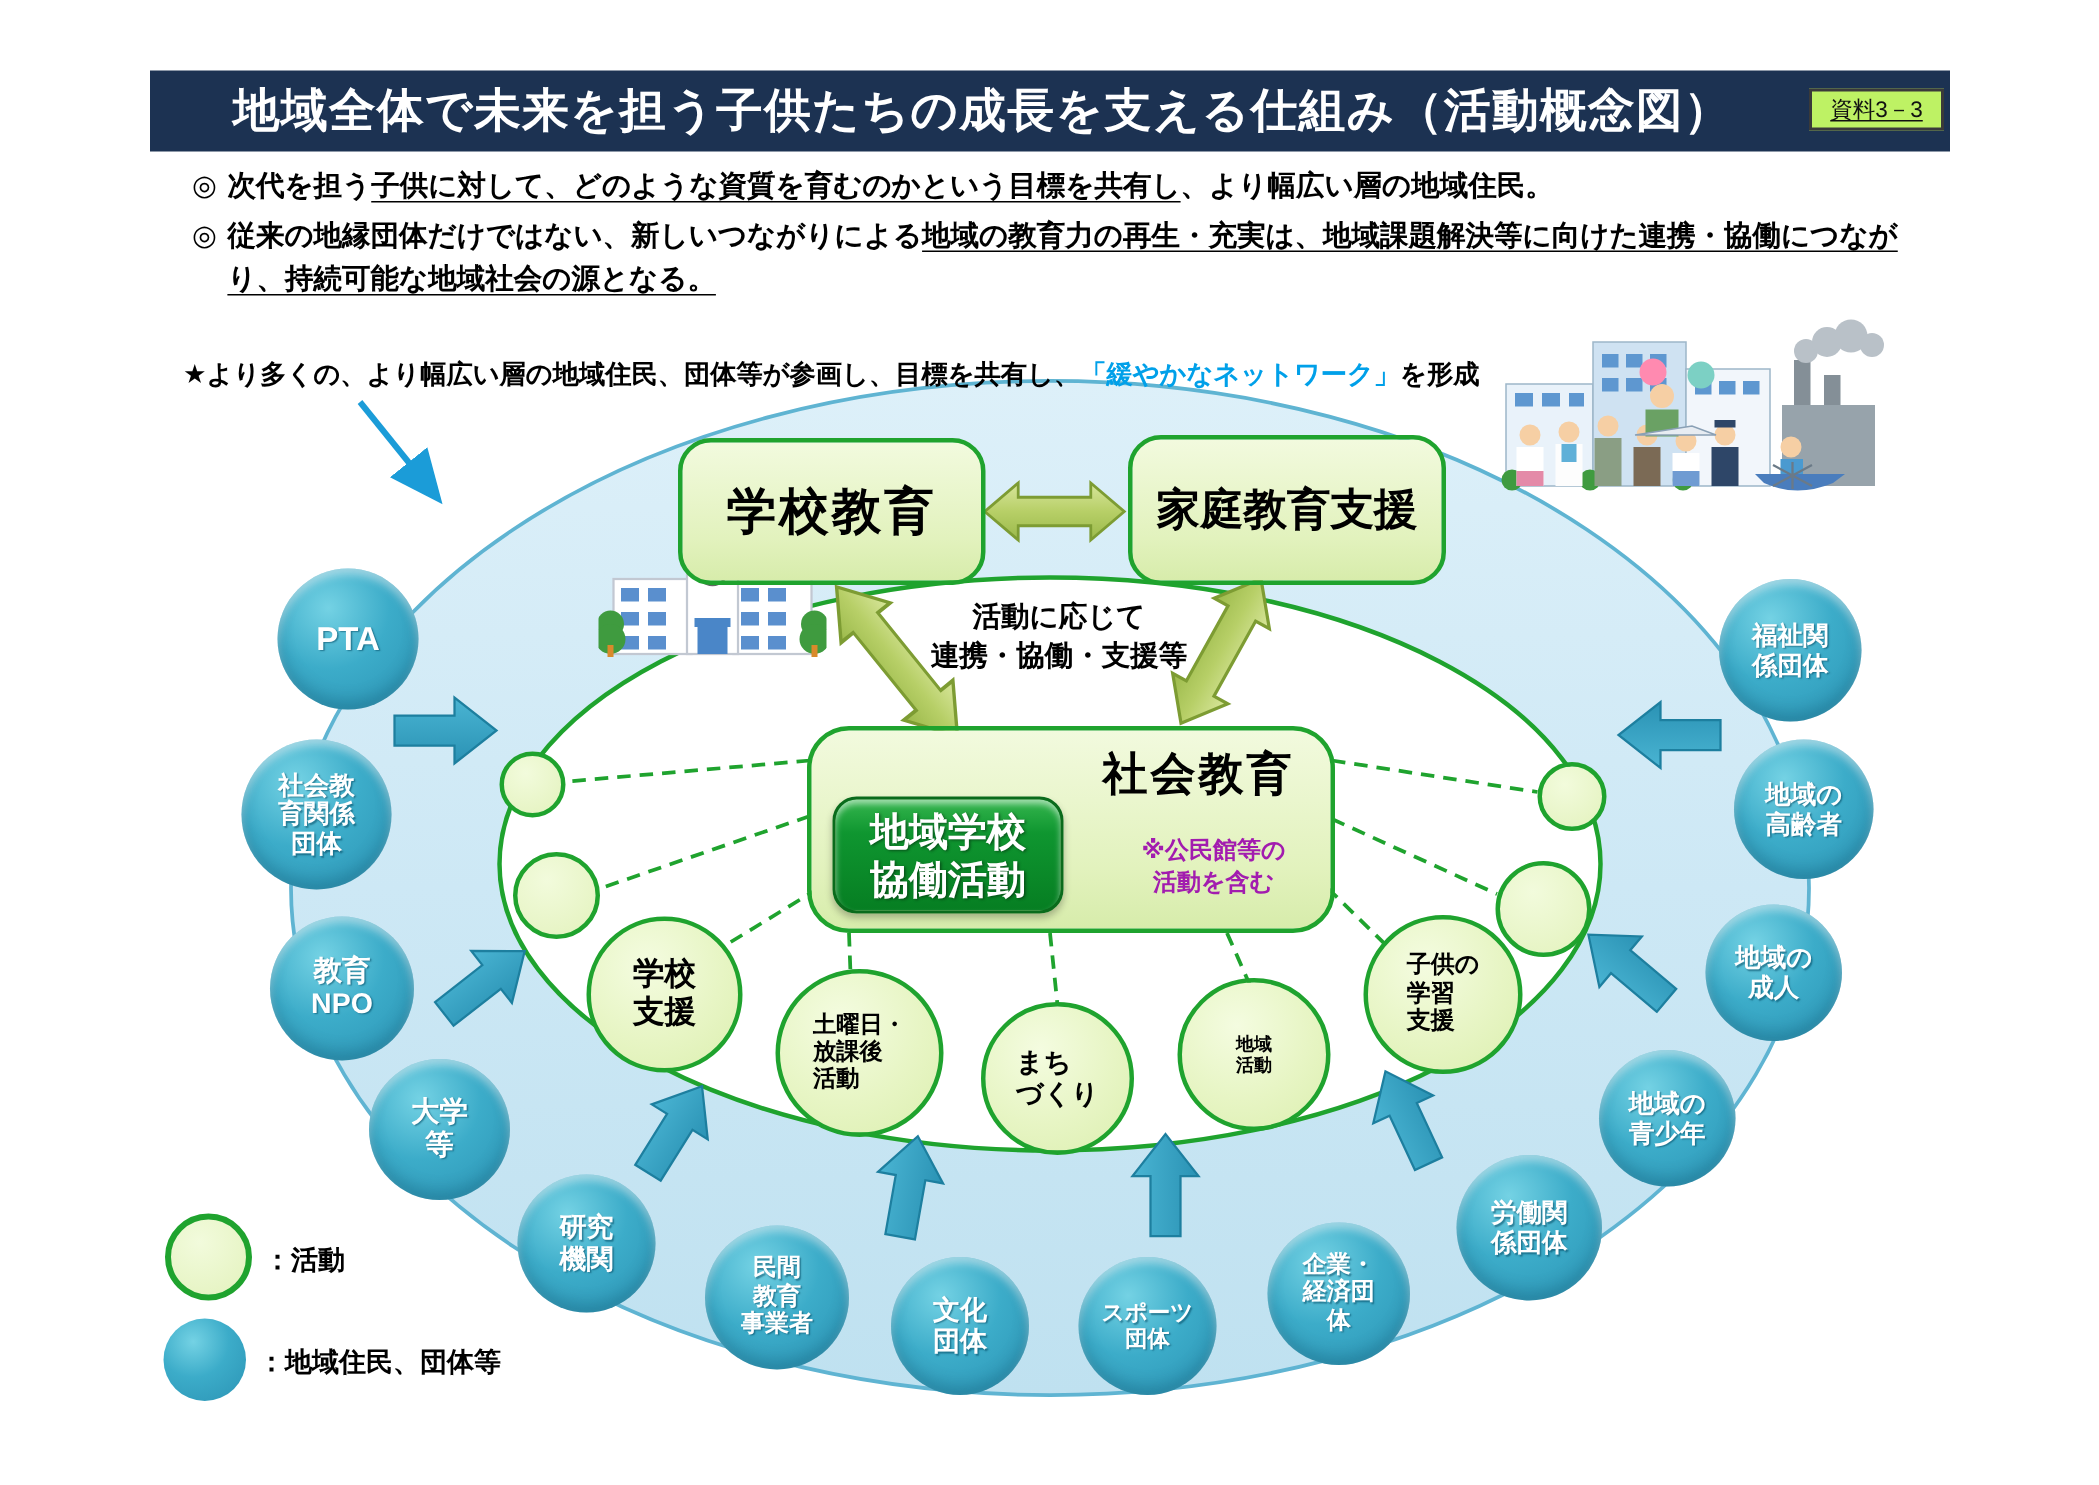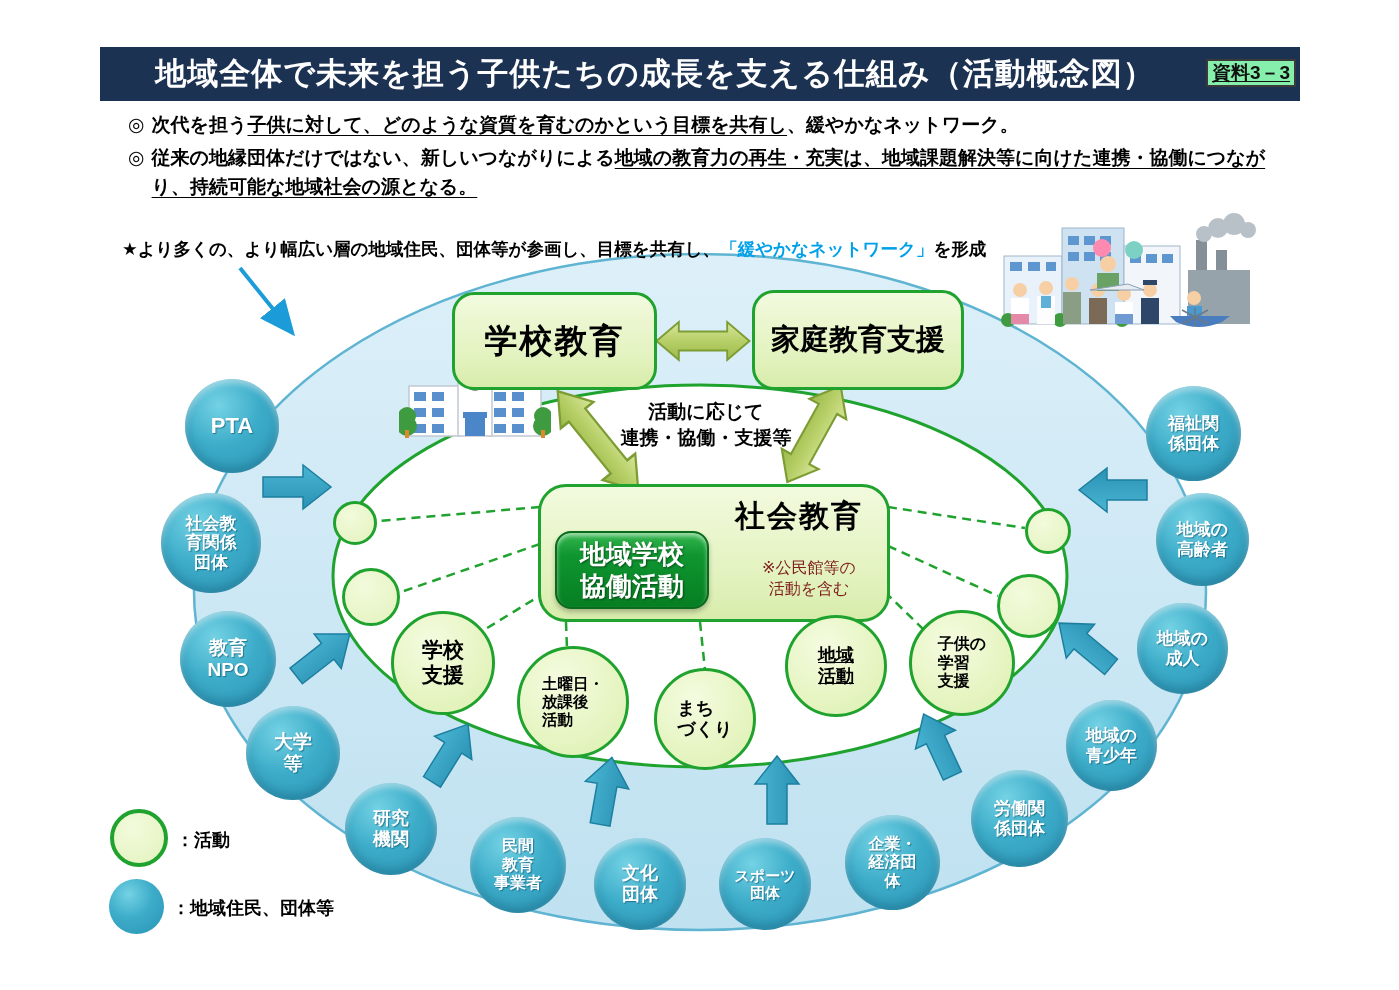--- a/index.html
+++ b/index.html
@@ -6,22 +6,22 @@
   html,body { background:#fff; }
   body { font-family:"Liberation Sans","DejaVu Sans",sans-serif; }
   #stage { position:relative; width:1399px; height:990px; background:#fff; overflow:hidden; }
   .abs { position:absolute; }
   .pre { white-space:pre-line; }
 
   
   .title-bar { left:100px; top:47px; width:1200px; height:54px; background:#1c3252;
     display:flex; align-items:center; justify-content:center; }
   .title-text { color:#fff; font-weight:bold; font-size:31px; letter-spacing:1px; padding-right:90px; }
-  .doc-badge { left:1206px; top:59px; width:90px; height:28px; background:#86efac; border:2px solid #3a3a3a;
-    display:flex; align-items:center; justify-content:center; font-size:19px; font-weight:bold; color:#111;
+  .doc-badge { left:1206px; top:59px; width:90px; height:28px; background:#bef264; border:2px solid #3a3a3a;
+    display:flex; align-items:center; justify-content:center; font-size:15px; font-weight:normal; color:#111;
     text-decoration:underline; text-underline-offset:2px; }
 
   
   .bullet { left:128px; width:1160px; display:flex; font-size:19px; font-weight:bold; color:#000; line-height:1.55; }
   .bullet .marker { margin-right:7px; flex:0 0 auto; }
   .u { text-decoration:underline; text-underline-offset:4px; }
 
   .star-note { left:122px; top:237px; font-size:17.5px; font-weight:bold; color:#000; }
   .star-note .hl { font-weight:bold; }
 
@@ -32,21 +32,21 @@
   .box-school    { left:452px; top:292px; width:205px; height:98px; font-size:33px; letter-spacing:2px; }
   .box-family    { left:752px; top:290px; width:212px; height:100px; font-size:29px; }
   .box-social    { left:538px; top:484px; width:352px; height:138px; border-radius:28px; }
   .social-title  { left:716px; top:496px; width:166px; height:40px; font-size:30px; font-weight:bold; color:#000;
                    display:flex; align-items:center; justify-content:center; letter-spacing:2px; }
   .collab-box { left:555px; top:531px; width:154px; height:78px; border-radius:16px;
     background:linear-gradient(180deg,#35b64e 0%,#0f9630 30%,#067e22 100%);
     border:2px solid #0a6b1c; box-shadow:inset 0 3px 4px rgba(255,255,255,.55), 0 3px 5px rgba(0,0,0,.25);
     display:flex; align-items:center; justify-content:center; color:#fff; font-weight:bold; font-size:26px;
     text-align:center; line-height:1.25; text-shadow:1px 1px 2px rgba(0,0,0,.45); }
-  .social-note { left:733px; top:558px; width:152px; height:50px; font-size:16px; font-weight:normal; color:#7f1d1d;
+  .social-note { left:733px; top:558px; width:152px; height:50px; font-size:16px; font-weight:bold; color:#a21caf;
     text-align:center; line-height:1.3; }
   .link-note { left:596px; top:399px; width:220px; text-align:center; font-size:19px; font-weight:bold;
     color:#000; line-height:1.35; }
 
   
   .act { border:3px solid #1fa32e; border-radius:50%;
     background:radial-gradient(circle at 38% 30%, #f4fce0 0%, #e7f5c4 55%, #dcefb0 100%);
     display:flex; align-items:center; justify-content:center; 
     font-weight:bold; color:#000; line-height:1.18; }
   .node { border:3px solid #1fa32e; border-radius:50%;
@@ -235,21 +235,21 @@
     <rect x="142" y="70" width="4" height="8" fill="#d98a2b"></rect>
   </svg>
 
   <div class="abs title-bar">
     <span class="title-text">地域全体で未来を担う子供たちの成長を支える仕組み（活動概念図）</span>
   </div>
   <div class="abs doc-badge">資料3－3</div>
 
   <div class="abs bullet" style="top:110px;">
     <span class="marker">◎</span>
-    <div><span>次代を担う</span><span class="u">子供に対して、どのような資質を育むのかという目標を共有し</span><span>、緩やかなネットワーク。</span></div>
+    <div><span>次代を担う</span><span class="u">子供に対して、どのような資質を育むのかという目標を共有し</span><span>、より幅広い層の地域住民。</span></div>
   </div>
   <div class="abs bullet" style="top:143px;">
     <span class="marker">◎</span>
     <div style="width:1150px;"><span>従来の地縁団体だけではない、新しいつながりによる</span><span class="u">地域の教育力の再生・充実は、地域課題解決等に向けた連携・協働につながり、持続可能な地域社会の源となる。</span><span></span></div>
   </div>
 
   <div class="abs gbox box-school">学校教育</div>
 
   <div class="abs star-note">
     <span>★より多くの、より幅広い層の地域住民、団体等が参画し、目標を共有し、</span><span class="hl" style="color:#00a0e9;">「緩やかなネットワーク」</span><span>を形成</span>
@@ -270,21 +270,21 @@
   <div class="abs node" style="left:1025px;top:508px;width:46px;height:46px;"></div>
   <div class="abs node" style="left:997px;top:574px;width:64px;height:64px;"></div>
 
   <div class="abs act pre" style="left:391px;top:611px;width:104px;height:104px;font-size:21px;">学校
 支援</div>
   <div class="abs act pre" style="left:517px;top:646px;width:112px;height:112px;font-size:15.5px;">土曜日・
 放課後
 活動</div>
   <div class="abs act pre" style="left:654px;top:668px;width:102px;height:102px;font-size:18px;">まち
 づくり</div>
-  <div class="abs act pre" style="left:785px;top:615px;width:102px;height:102px;font-size:18px;text-decoration:underline;">地域
+  <div class="abs act pre" style="left:785px;top:652px;width:102px;height:102px;font-size:12px;">地域
 活動</div>
   <div class="abs act pre" style="left:909px;top:610px;width:106px;height:106px;font-size:16px;">子供の
 学習
 支援</div>
 
   <div class="abs mem pre" style="left:185px;top:379px;width:94px;height:94px;font-size:22px;">PTA</div>
   <div class="abs mem pre" style="left:161px;top:493px;width:100px;height:100px;">社会教
 育関係
 団体</div>
   <div class="abs mem pre" style="left:180px;top:611px;width:96px;height:96px;font-size:19px;">教育

